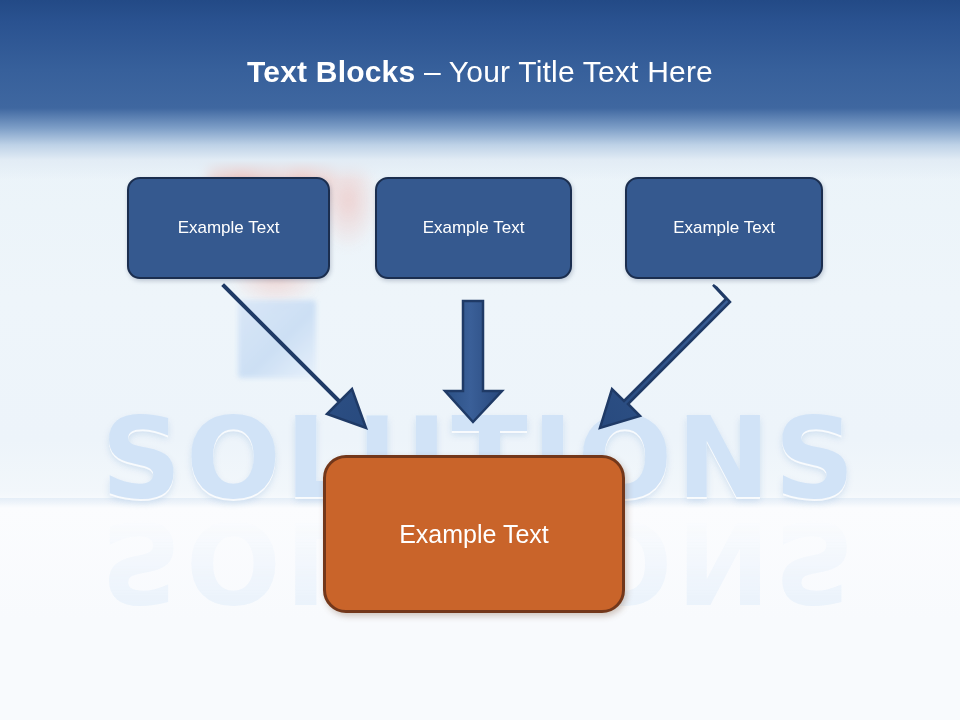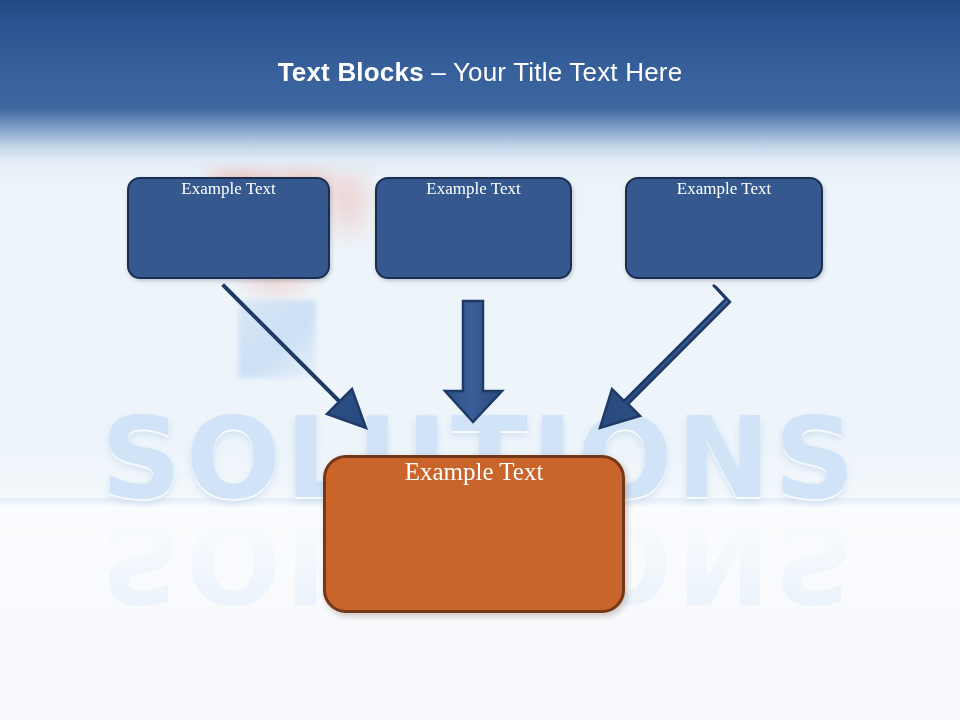--- a/index.html
+++ b/index.html
@@ -138,39 +138,39 @@
         #e2ecf5 160px,
         rgba(240,246,251,0) 180px);
   }
 
   .slide-title {
     position: absolute;
     left: 0;
     top: 53px;
     width: 960px;
     text-align: center;
-    font-size: 26px;
+    font-size: 30px;
     line-height: 38px;
     color: #ffffff;
     letter-spacing: 0.2px;
     white-space: nowrap;
   }
   .slide-title .t-bold { font-weight: bold; }
   .slide-title .t-reg  { font-weight: normal; }
 
   
 
   .node {
     position: absolute;
     box-sizing: border-box;
     display: flex;
+    align-items: center;
     justify-content: center;
     text-align: center;
     color: #ffffff;
-    font-family: Liberation Serif, serif;
   }
 
   .node-blue {
     background: #35598f;
     border: 2px solid #1b2e4f;
     border-radius: 13px;
     font-size: 17px;
     box-shadow: 1px 2px 4px rgba(60,80,110,0.28);
   }
 

